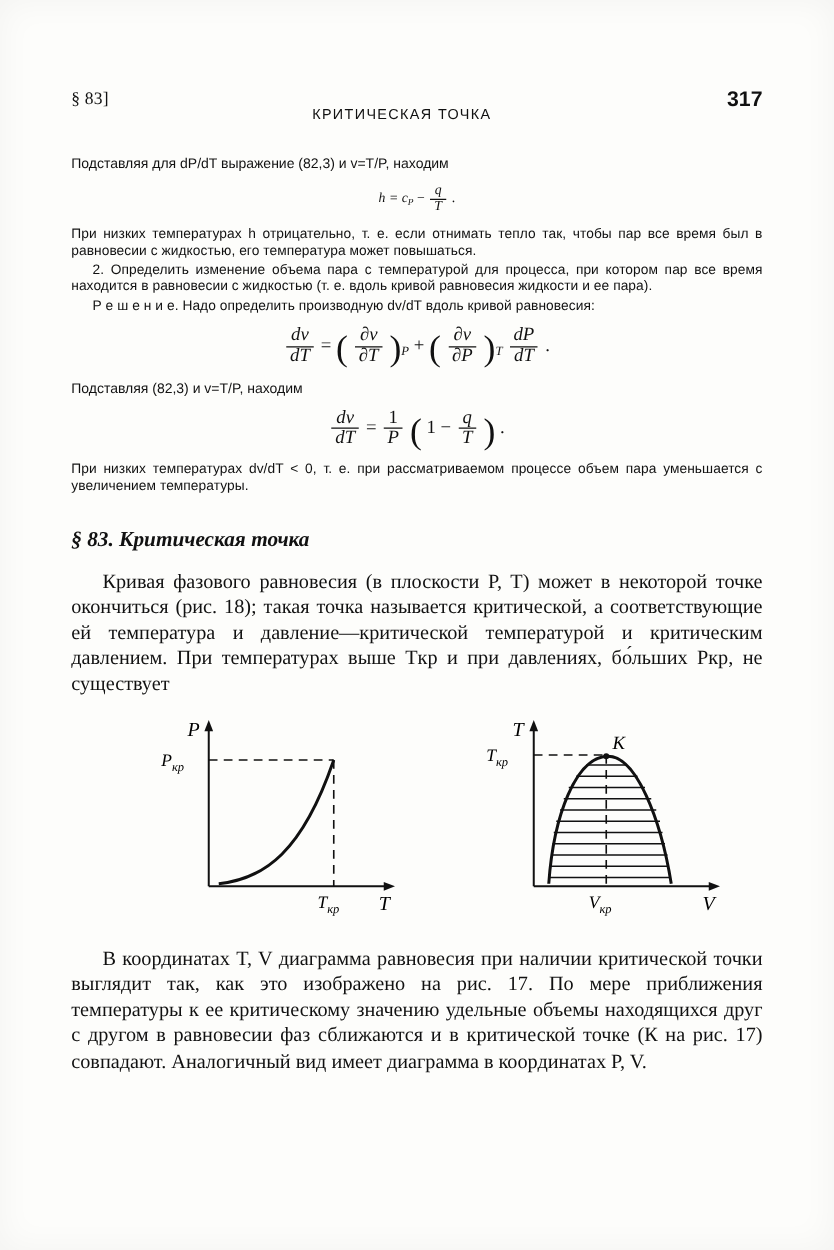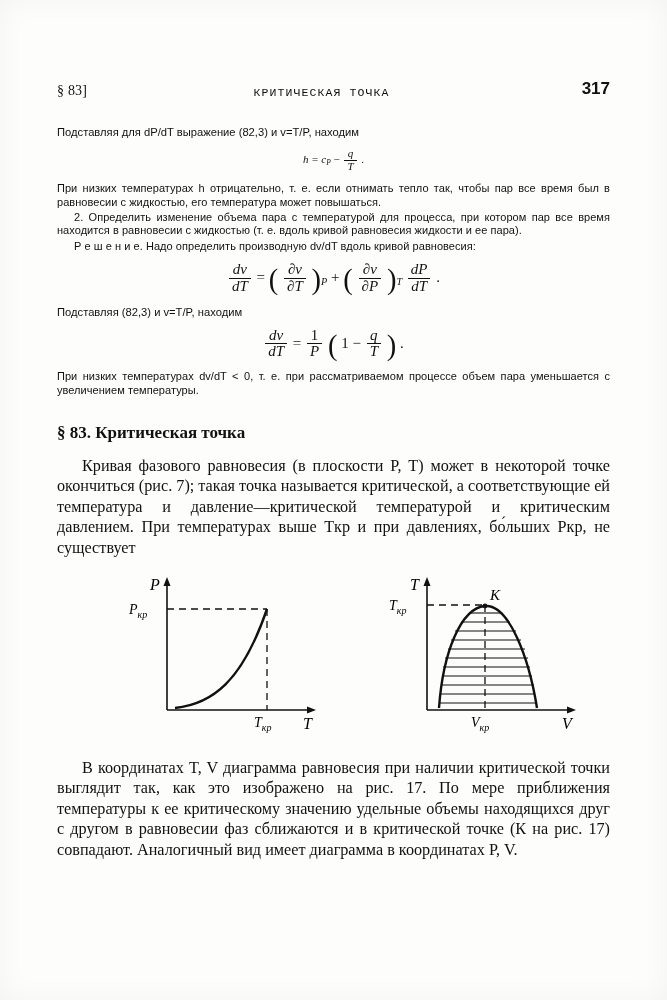--- a/index.html
+++ b/index.html
@@ -34,32 +34,32 @@
   .content {
     position: absolute;
     left: 57px;
     top: 62px;
     width: 553px;
   }
 
   
   .runhead {
     display: flex;
-    align-items: flex-end;
+    align-items: center;
     justify-content: space-between;
     font-size: 13.5px;
     margin-bottom: 26px;
   }
   .runhead .sect {
     font-family: "Liberation Serif", serif;
     font-size: 14px;
     letter-spacing: 0.2px;
   }
   .runhead .title {
-    font-family: Liberation Mono, monospace;
+    font-family: Liberation Sans, sans-serif;
     font-size: 11.5px;
     letter-spacing: 1.1px;
     text-transform: uppercase;
     flex: 1;
     text-align: center;
     padding-right: 26px;
     margin-top: 24px;
   }
   .runhead .pageno {
     font-family: "Liberation Sans", sans-serif;
@@ -116,20 +116,21 @@
 
   .f1 { font-size: 11px; }
   .f2 { font-size: 15px; }
 
   
   h2.sec {
     font-family: "Liberation Serif", serif;
     font-size: 17px;
     font-weight: bold;
     margin: 26px 0 13px 0;
+    font-style: italic;
   }
 
   
   .body-par {
     font-family: "Liberation Serif", serif;
     font-size: 16.2px;
     line-height: 20.4px;
     text-align: justify;
     margin: 0 0 1px 0;
     text-indent: 25px;
@@ -242,21 +243,21 @@
         <span class="den mathi">T</span>
       </span>
       <span class="paren-big">)</span>
       <span>.</span>
     </div>
 
     <p class="petit">При низких температурах dv/dT &lt; 0, т. е. при рассматриваемом процессе объем пара уменьшается с увеличением температуры.</p>
 
     <h2 class="sec">§ 83. Критическая точка</h2>
 
-    <p class="body-par">Кривая фазового равновесия (в плоскости P, T) может в некоторой точке окончиться (рис. 7); такая точка называется критической, а соответствующие ей температура и давление—критической температурой и критическим давлением. При температурах выше Tкр и при давлениях, бо́льших Pкр, не существует</p>
+    <p class="body-par">Кривая фазового равновесия (в плоскости P, T) может в некоторой точке окончиться (рис. 18); такая точка называется критической, а соответствующие ей температура и давление—критической температурой и критическим давлением. При температурах выше Tкр и при давлениях, бо́льших Pкр, не существует</p>
 
     <div class="figs">
 
       <div class="fig fig-left">
         <svg width="210" height="165" viewBox="0 0 210 165">
 
           <line x1="50" y1="12" x2="50" y2="138" stroke="#111" stroke-width="1.6"></line>
           <polygon points="50,5 46.5,14 53.5,14" fill="#111"></polygon>
 
           <line x1="50" y1="138" x2="192" y2="138" stroke="#111" stroke-width="1.6"></line>

